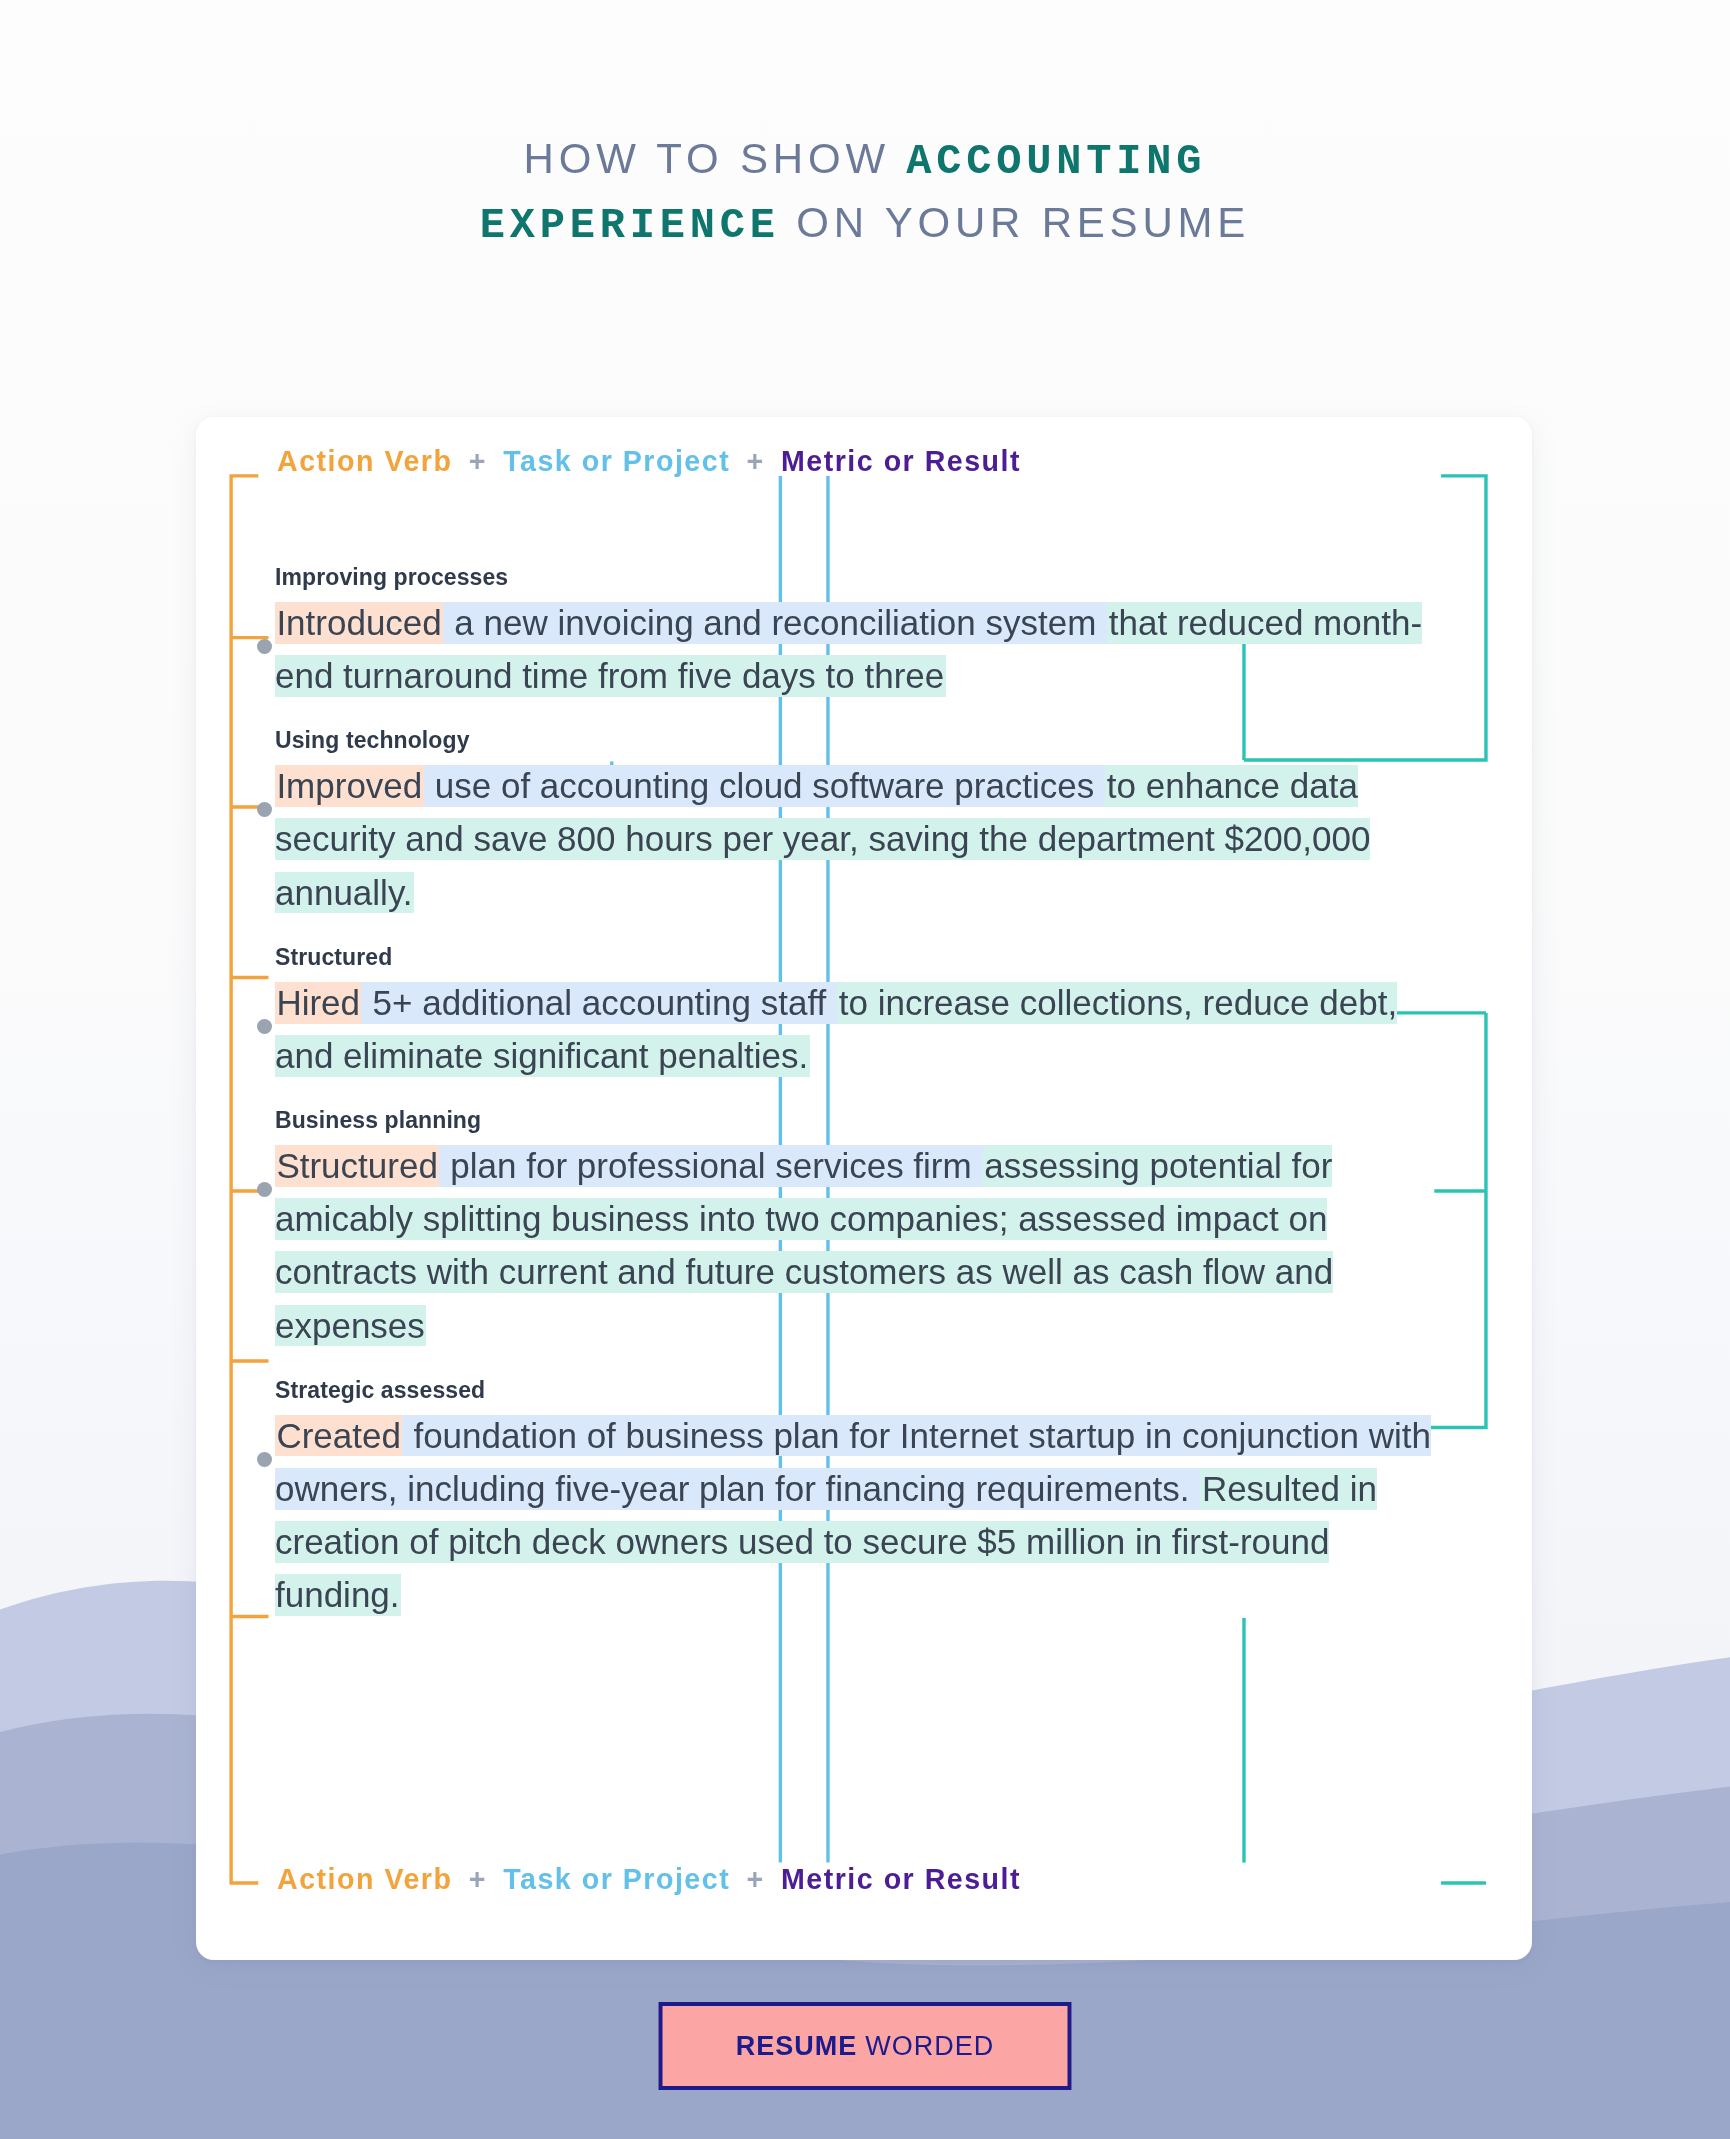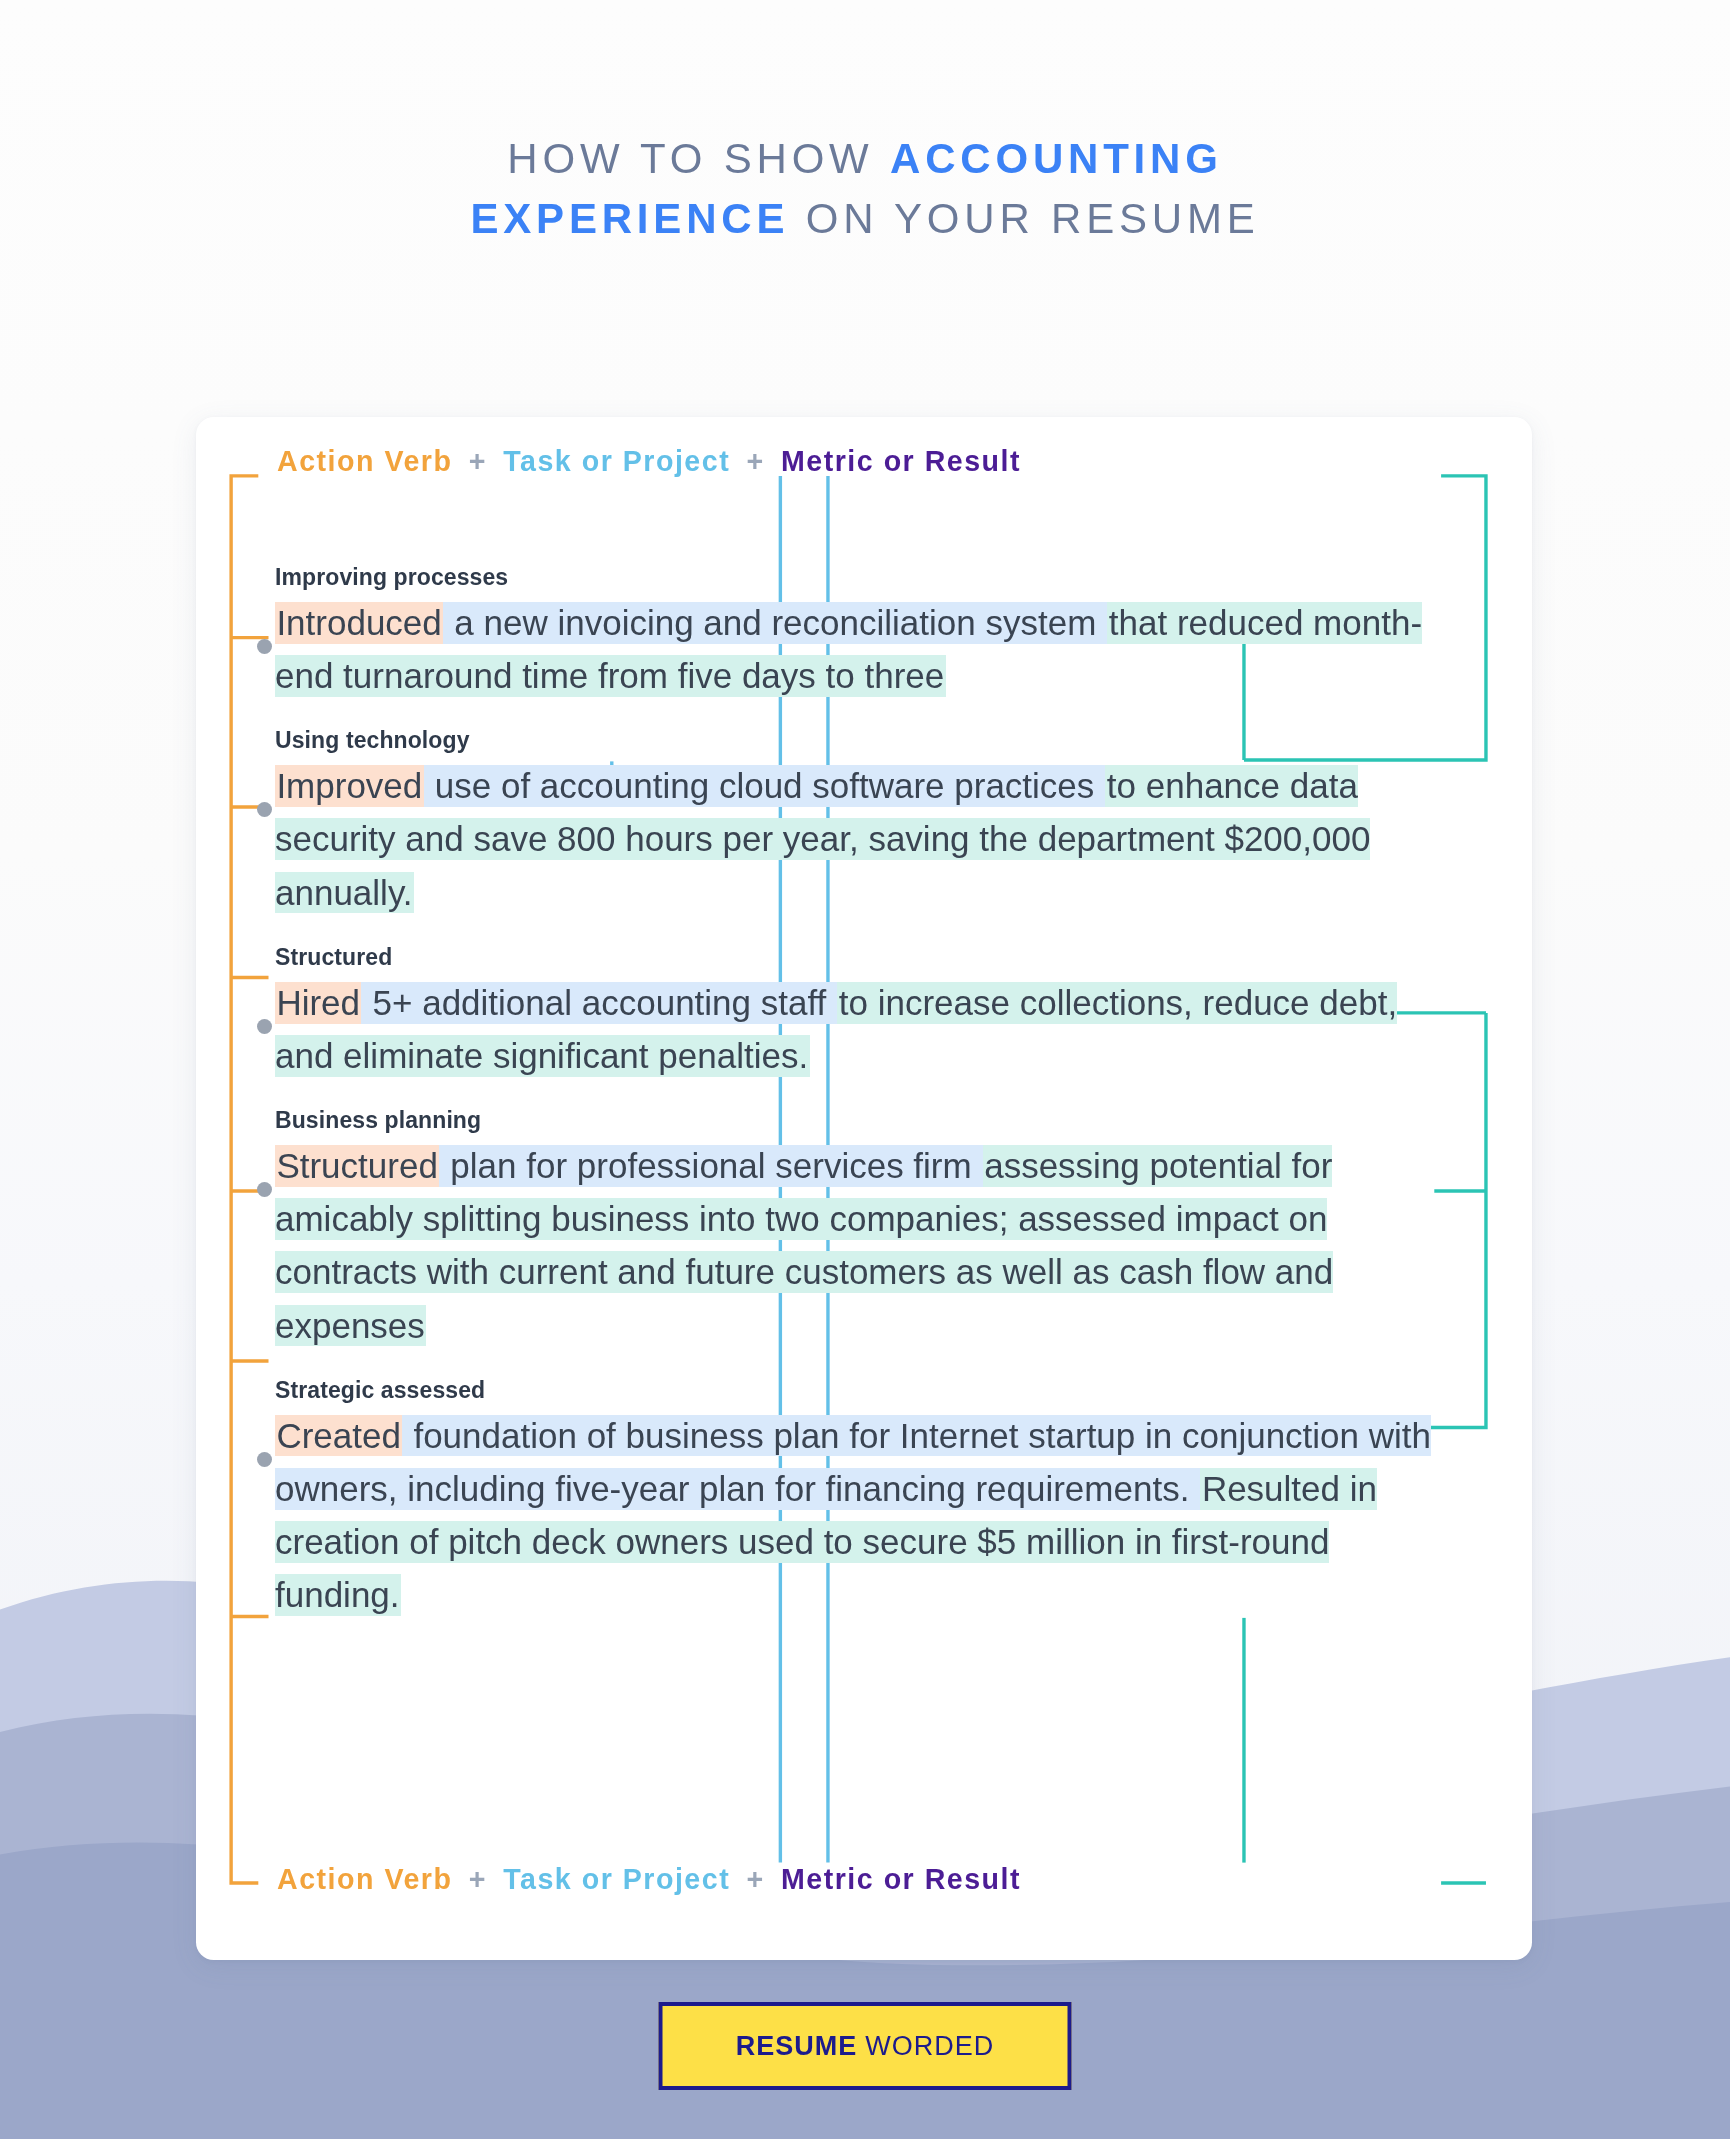--- a/index.html
+++ b/index.html
@@ -26,21 +26,21 @@
     position:absolute;
     top: 129px;
     left: 0; right: 0;
     text-align:center;
     color:#6b7a99;
     font-size: 42px;
     letter-spacing: 4.8px;
     line-height: 1.42;
     font-weight: 400;
   }
-  .title b { color:#3b82f6; font-weight: 800; }
+  .title b { color:#0f766e; font-weight: 800; font-family: Liberation Mono, monospace; }
 
   
   .card {
     position:absolute;
     left: 196px;
     top: 417px;
     width: 1336px;
     height: 1543px;
     background:#ffffff;
     border-radius: 17.7px;
@@ -100,21 +100,21 @@
   }
 
   
   .footer-logo {
     position:absolute;
     left: 50%;
     transform: translateX(-50%);
     top: 2002px;
     width: 413px;
     height: 88px;
-    background:#fde047;
+    background:#fca5a5;
     border: 4.1px solid #1c1b8c;
     display:flex;
     align-items:center;
     justify-content:center;
     font-size: 27px;
     letter-spacing: 1px;
     color:#1c1b8c;
   }
   .footer-logo .rw-bold { font-weight: 800; }
   .footer-logo .rw-light { font-weight: 400; margin-left: 8.2px; }

